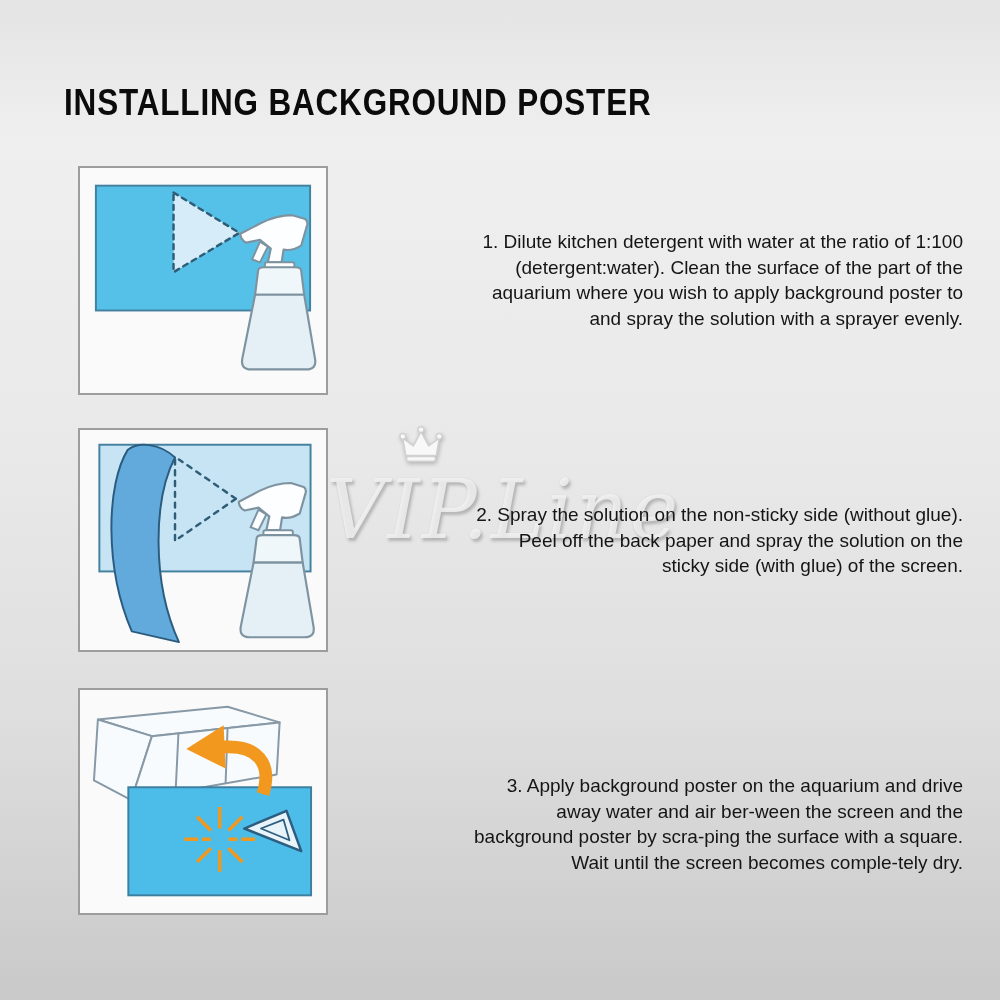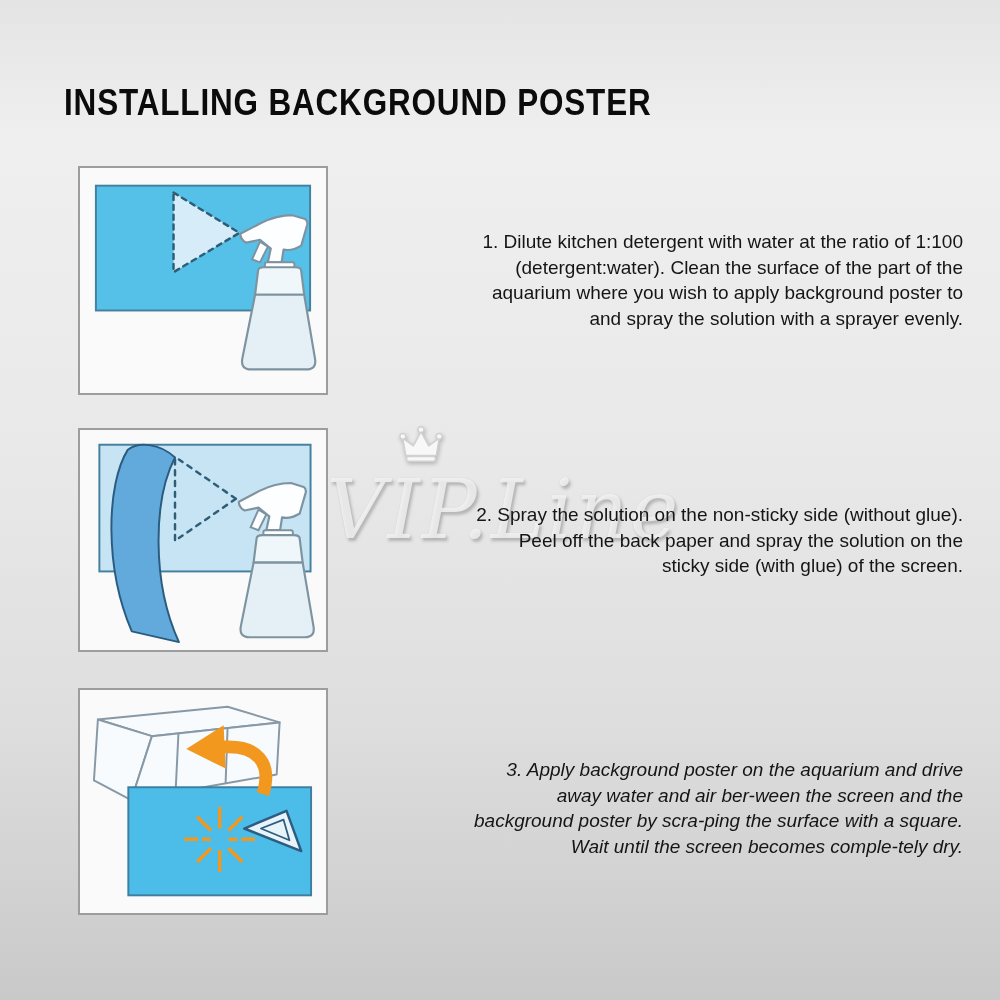--- a/index.html
+++ b/index.html
@@ -25,21 +25,21 @@
   .fb1{top:166px;height:229px;}
   .fb2{top:428px;height:224px;}
   .fb3{top:688px;height:227px;}
   .step-text{
     position:absolute;left:378px;width:585px;
     font-size:19px;line-height:25.5px;color:#151515;
     white-space:pre-line;z-index:2;text-align:right;
   }
   .st1{top:229px;}
   .st2{top:502px;}
-  .st3{top:757px;font-style:italic;}
+  .st3{top:773px;}
   .watermark{
     position:absolute;left:326px;top:440px;z-index:1;
     pointer-events:none;
   }
   .watermark-text{
     position:absolute;left:0;top:22px;
     font-family:"DejaVu Serif",serif;font-style:italic;
     font-size:82px;letter-spacing:2px;white-space:nowrap;
     color:rgba(250,250,250,0.78);
     text-shadow:2px 3px 3px rgba(120,120,120,0.45), 0 0 1px rgba(175,175,175,0.55);

